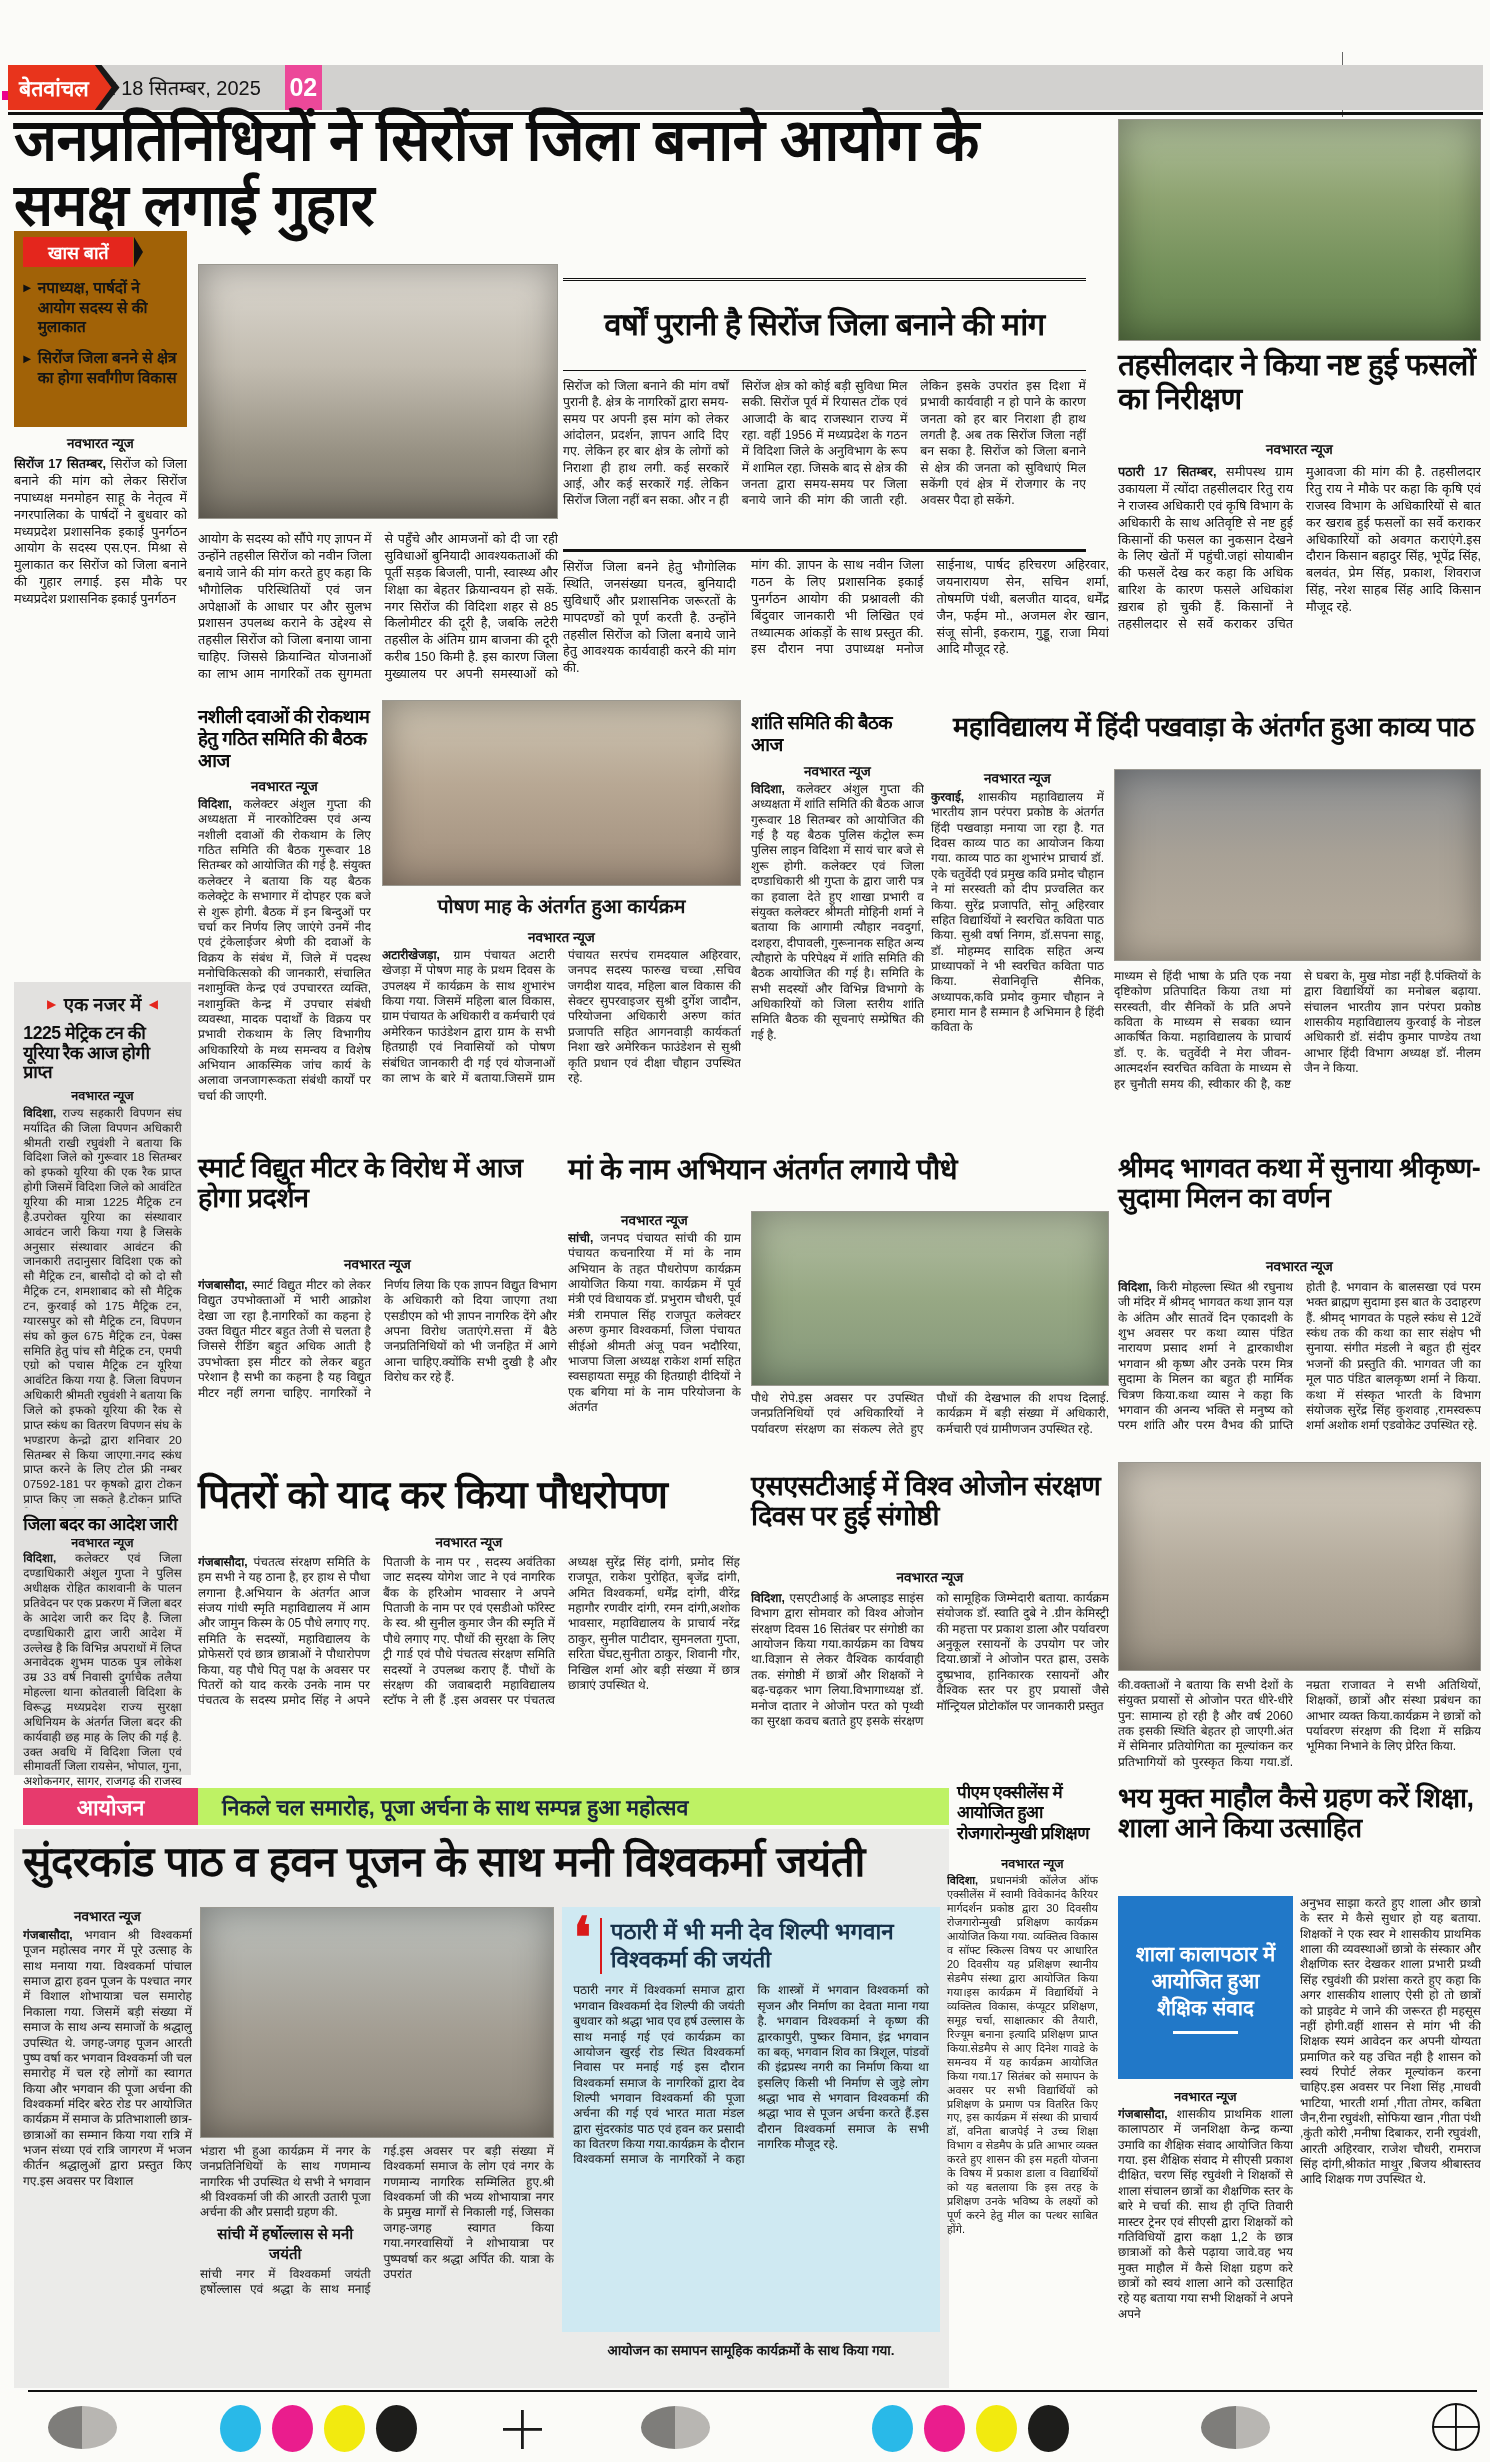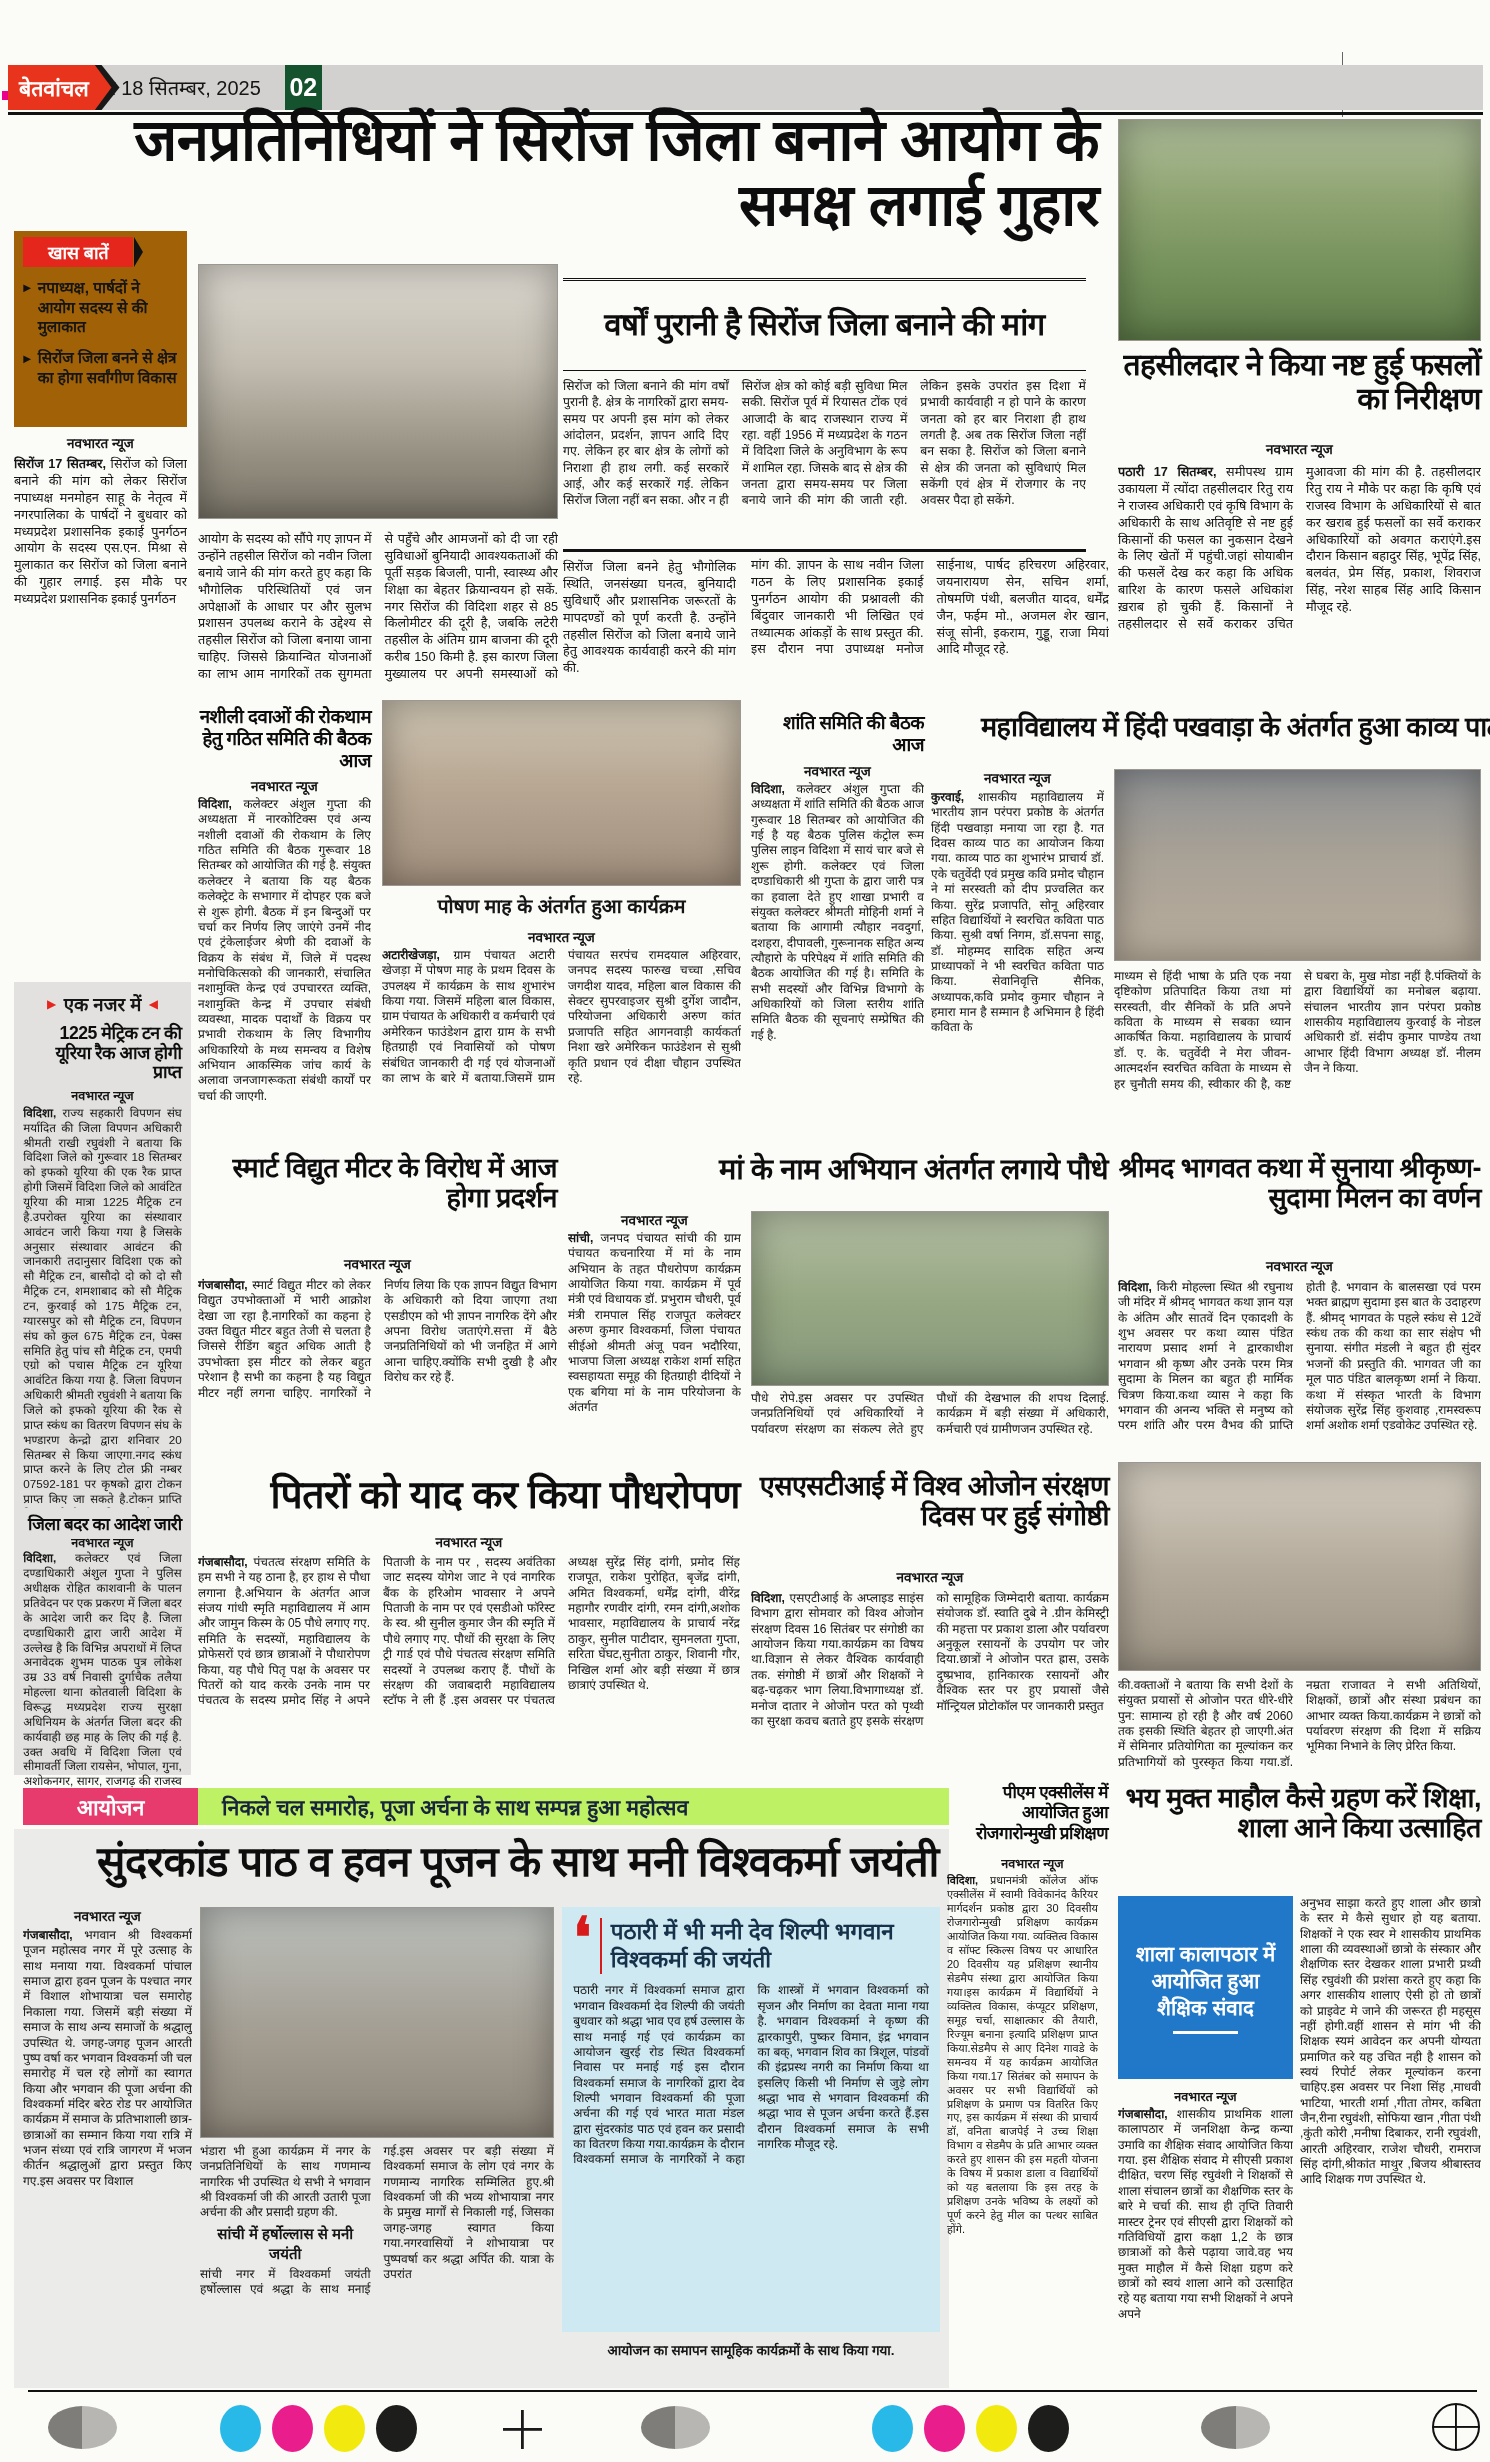--- a/index.html
+++ b/index.html
@@ -6,31 +6,31 @@
   .page{position:relative;width:1490px;height:2462px;background:#fbfbf8;
         font-family:"Liberation Sans","DejaVu Sans",sans-serif;color:#151515;overflow:hidden;}
   .abs{position:absolute;box-sizing:border-box;}
   .photo{box-shadow:inset 0 0 37px rgba(0,0,0,.35);border:0.9px solid #9a9890;}
   .body-txt{font-size:12.7px;line-height:1.33;text-align:justify;overflow:hidden;}
   .sm{font-size:12px;line-height:1.28;}
   .byline{font-weight:700;text-align:center;font-size:13.5px;}
   .dl{font-weight:700;}
   .c2{column-count:2;column-gap:13px;}
   .c3{column-count:3;column-gap:13px;}
-  .hl{font-weight:800;text-align:right;line-height:1.12;letter-spacing:-0.5px;color:#0d0d0d;}
+  .hl{font-weight:800;text-align:left;line-height:1.12;letter-spacing:-0.5px;color:#0d0d0d;}
   .hl-xl{font-size:58px;}
   .hl-md{font-size:30px;}
   .hl-sm2{font-size:27px;}
   .hl-sm{font-size:18.6px;line-height:1.18;}
   .hl-xs{font-size:17px;line-height:1.2;}
   .rule{background:#111;}
   
   .bar{background:#d2d1cf;display:flex;align-items:center;}
   .penta{clip-path:polygon(0 0,84% 0,100% 50%,84% 100%,0 100%);}
-  .pgbox{background:#14532d;color:#fff;display:flex;align-items:center;justify-content:center;font-weight:800;font-size:25px;}
+  .pgbox{background:#ec4899;color:#fff;display:flex;align-items:center;justify-content:center;font-weight:800;font-size:25px;}
   
   .ellipse{border-radius:50%;background:linear-gradient(90deg,#7e7d7a 50%,#b8b6b2 50%);}
   .dot{border-radius:50%;}
   .cross{background:linear-gradient(#1a1a1a,#1a1a1a) center/100% 2.8px no-repeat,
                linear-gradient(#1a1a1a,#1a1a1a) center/2.8px 100% no-repeat;}
   .thincross{background:linear-gradient(#666,#666) center/100% 1.4px no-repeat,
                linear-gradient(#666,#666) center/1.4px 100% no-repeat;}
   .reg{border:2.3px solid #111;border-radius:50%;
        background:linear-gradient(#111,#111) center/100% 1.9px no-repeat,
                   linear-gradient(#111,#111) center/1.9px 100% no-repeat;}

